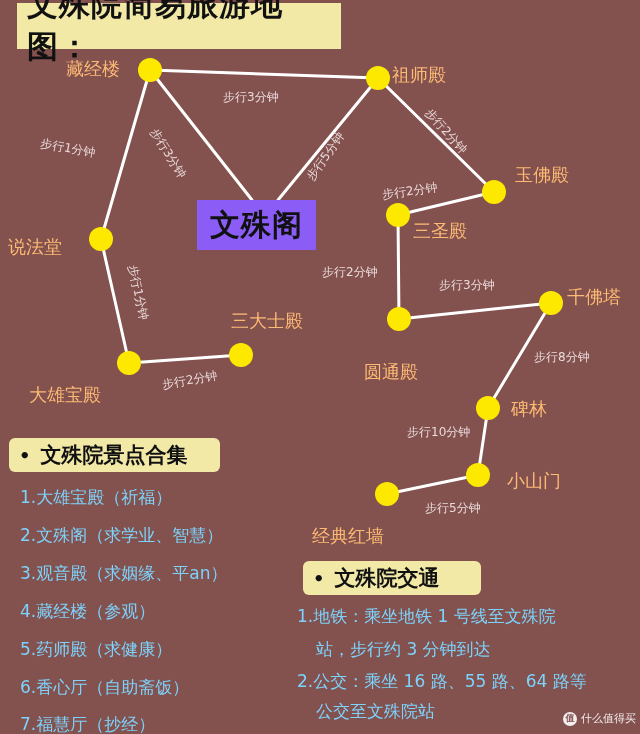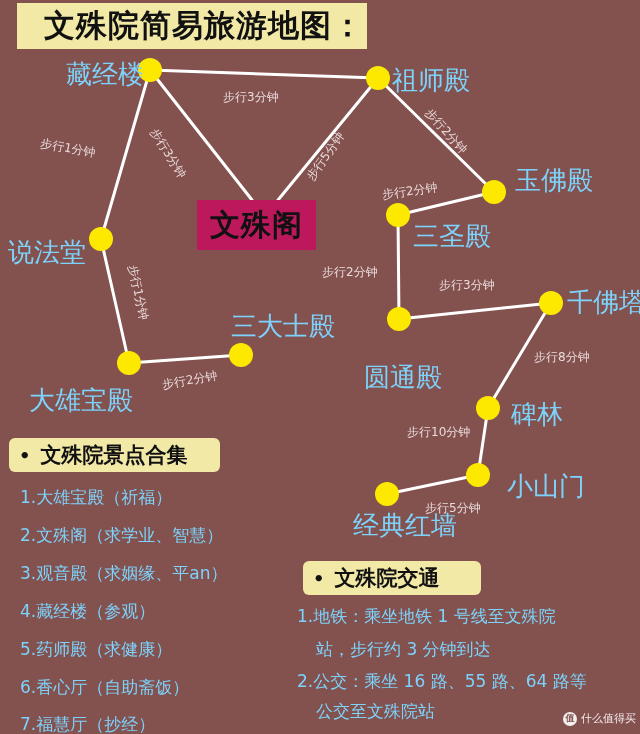--- a/index.html
+++ b/index.html
@@ -3,36 +3,36 @@
 <meta charset="utf-8">
 <style>
   html, body { margin: 0; padding: 0; }
   body {
     width: 640px; height: 734px; overflow: hidden;
     background: #83514e;
     font-family: "DejaVu Sans", "Liberation Sans", sans-serif;
     position: relative;
   }
   .title-box {
-    position: absolute; left: 17px; top: 3px; width: 350px; height: 46px;
+    position: absolute; left: 17px; top: 3px; width: 324px; height: 46px;
     background: #f3e9a7; box-sizing: border-box;
-    display: flex; align-items: center; padding-left: 27px;
+    display: flex; align-items: center; padding-left: 10px;
     font-size: 31px; font-weight: bold; color: #111; letter-spacing: 1px;
   }
   svg.map { position: absolute; left: 0; top: 0; }
   .node-label {
-    position: absolute; color: #7dd3fc; font-size: 26px; white-space: nowrap;
+    position: absolute; color: #fdba74; font-size: 18px; white-space: nowrap;
   }
   .walk-label {
     position: absolute; color: #eadcdc; font-size: 12px; white-space: nowrap;
     transform-origin: center center;
   }
   .center-box {
     position: absolute; left: 197px; top: 200px; width: 119px; height: 50px;
-    background: #be185d; color: #111; font-weight: bold; font-size: 30px;
+    background: #8b5cf6; color: #111; font-weight: bold; font-size: 30px;
     display: flex; align-items: center; justify-content: center; box-sizing: border-box;
     letter-spacing: 1px;
   }
   .section-head {
     position: absolute; background: #f3e9a7; border-radius: 6px;
     font-weight: bold; color: #111; font-size: 21px;
     display: flex; align-items: center; box-sizing: border-box; padding-left: 10px;
   }
   .section-head .bullet { font-size: 18px; margin-right: 10px; }
   .list-item {
@@ -91,21 +91,21 @@
 <div class="node-label" style="left:392px;top:63px;">祖师殿</div>
 <div class="node-label" style="left:8px;top:235px;">说法堂</div>
 <div class="node-label" style="left:515px;top:163px;">玉佛殿</div>
 <div class="node-label" style="left:413px;top:219px;">三圣殿</div>
 <div class="node-label" style="left:29px;top:383px;">大雄宝殿</div>
 <div class="node-label" style="left:231px;top:309px;text-align:right;">三大士殿</div>
 <div class="node-label" style="left:364px;top:341px;margin-top:19px;">圆通殿</div>
 <div class="node-label" style="left:567px;top:285px;">千佛塔</div>
 <div class="node-label" style="left:511px;top:397px;">碑林</div>
 <div class="node-label" style="left:507px;top:469px;">小山门</div>
-<div class="node-label" style="left:312px;top:508px;margin-left:41px;">经典红墙</div>
+<div class="node-label" style="left:312px;top:524px;">经典红墙</div>
 
 <div class="walk-label" style="left:223px;top:89px;">步行3分钟</div>
 <div class="walk-label" style="left:40px;top:140px;transform:rotate(10deg);">步行1分钟</div>
 <div class="walk-label" style="left:140px;top:145px;transform:rotate(58deg);">步行3分钟</div>
 <div class="walk-label" style="left:298px;top:148px;transform:rotate(-55deg);">步行5分钟</div>
 <div class="walk-label" style="left:418px;top:123px;transform:rotate(48deg);">步行2分钟</div>
 <div class="walk-label" style="left:382px;top:183px;transform:rotate(-8deg);">步行2分钟</div>
 <div class="walk-label" style="left:110px;top:284px;transform:rotate(78deg);">步行1分钟</div>
 <div class="walk-label" style="left:162px;top:372px;transform:rotate(-10deg);">步行2分钟</div>
 <div class="walk-label" style="left:322px;top:264px;">步行2分钟</div>

